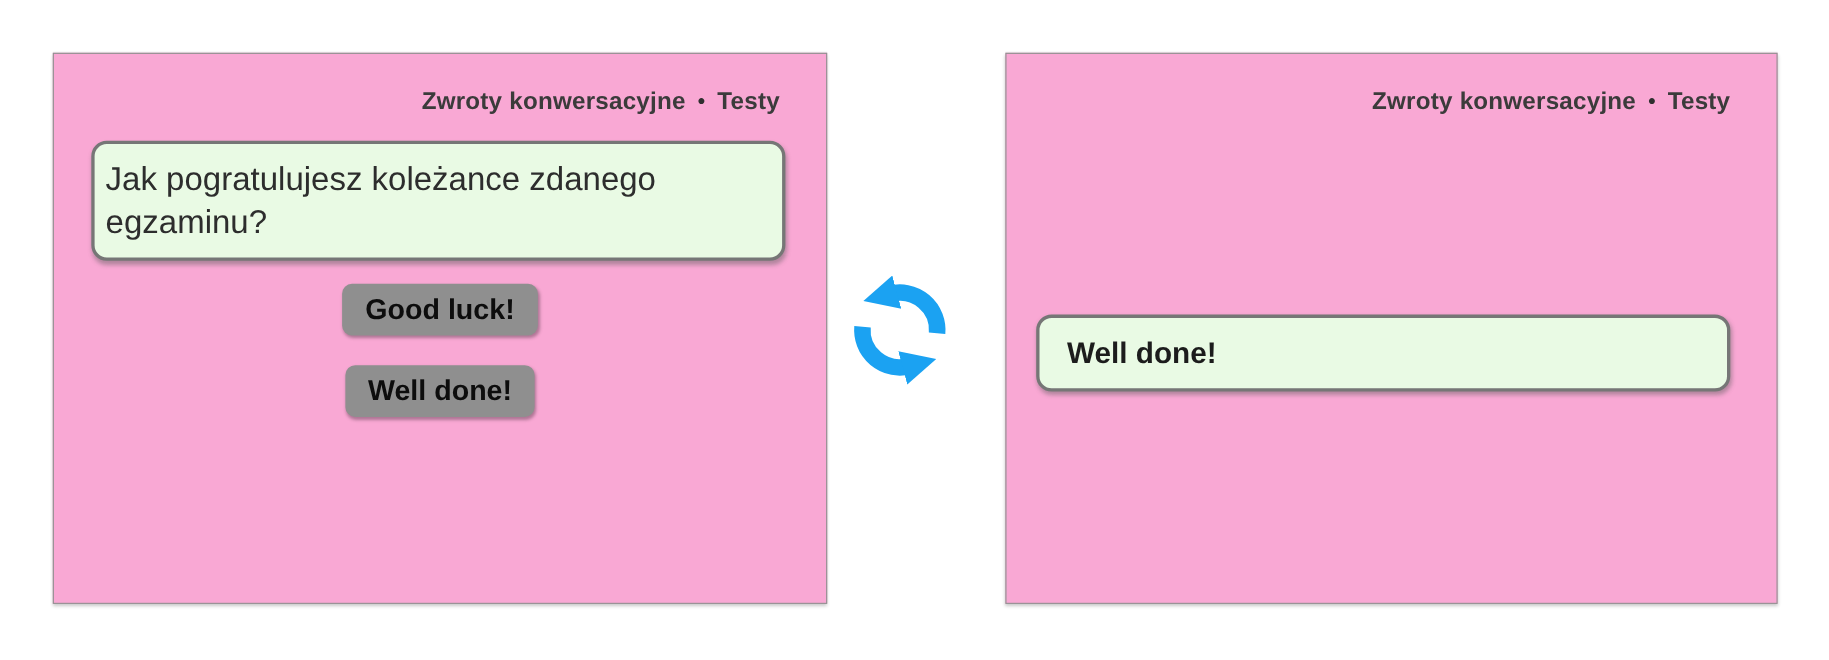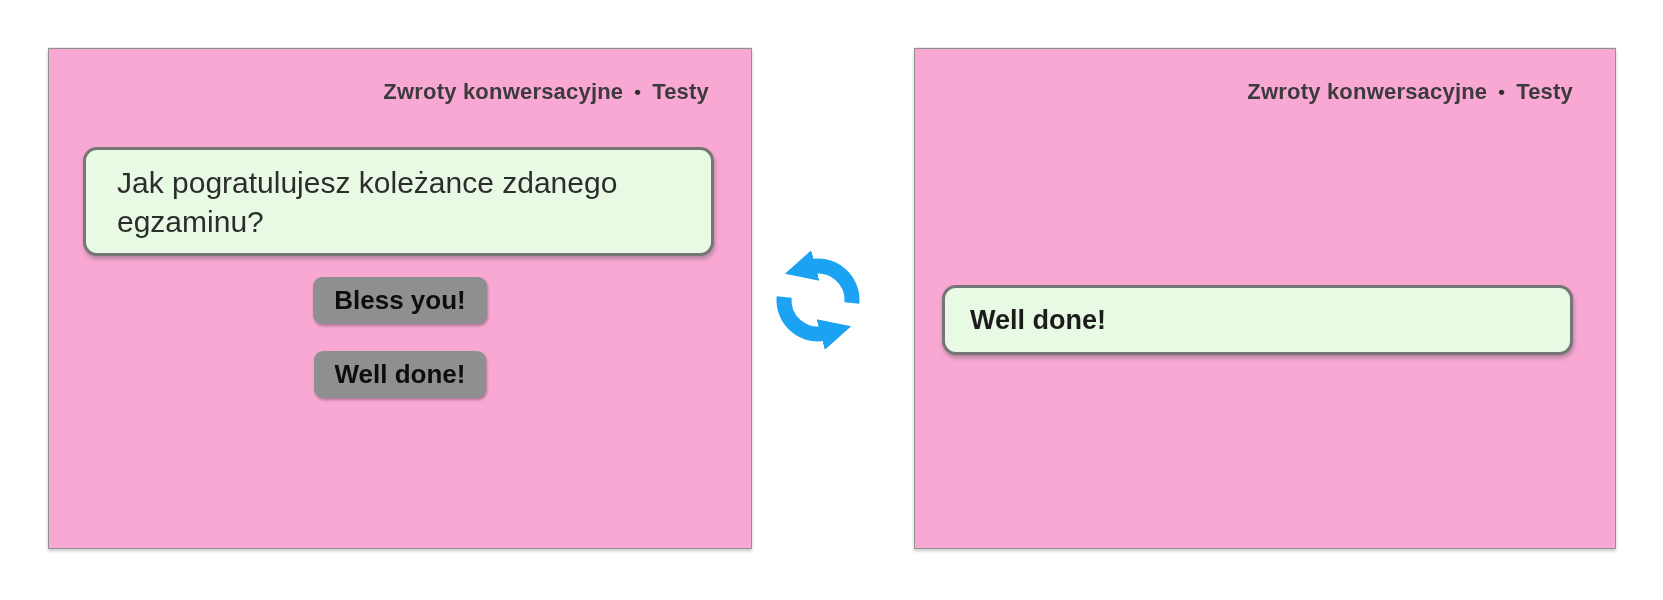--- a/index.html
+++ b/index.html
@@ -30,25 +30,25 @@
   }
   .card-header .dot {
     display: inline-block;
     padding: 0 11px;
     font-size: 19px;
     vertical-align: 1px;
     color: #2f2f2f;
   }
 
   .question-box {
-    margin: 42px 37px 0 34px;
+    margin: 22px 37px 0 34px;
     background: #E9FAE4;
     border: 3px solid #767676;
     border-radius: 14px;
-    padding: 13px 20px 12px 31px;
+    padding: 13px 20px 12px 10px;
     box-shadow: 1px 3px 4px rgba(90,90,90,0.45);
   }
   .question-text {
     font-size: 30px;
     line-height: 39px;
     color: #2d2d2d;
   }
 
   .options {
     margin-top: 21px;
@@ -105,21 +105,21 @@
   <section class="card card-front">
     <div class="card-header">
       <span>Zwroty konwersacyjne</span><span class="dot">•</span><span>Testy</span>
     </div>
 
     <div class="question-box">
       <div class="question-text">Jak pogratulujesz koleżance zdanego egzaminu?</div>
     </div>
 
     <div class="options">
-      <button class="option-btn">Bless you!</button>
+      <button class="option-btn">Good luck!</button>
       <button class="option-btn">Well done!</button>
     </div>
   </section>
 
   <div class="flip">
     <svg width="100" height="114" viewBox="0 0 100 114" xmlns="http://www.w3.org/2000/svg">
       <defs>
         <marker id="ah" viewBox="0 0 10 10" refX="2" refY="5" markerWidth="2.1" markerHeight="2.7" orient="auto">
           <path d="M0 0 L10 5 L0 10 z" fill="#1BA2F2"></path>
         </marker>

